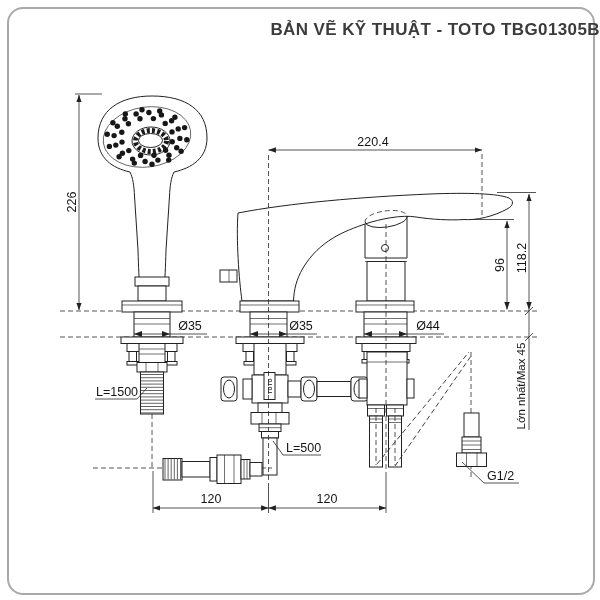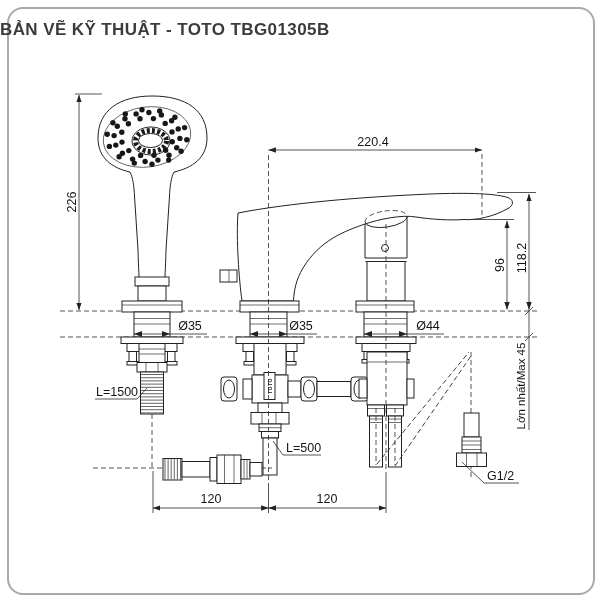--- a/index.html
+++ b/index.html
@@ -1,20 +1,20 @@
 <!DOCTYPE html>
 <html><head>
 <meta charset="utf-8">
 <style>
   html,body{margin:0;padding:0;background:#fff;}
   .page{position:relative;width:600px;height:600px;background:#fff;overflow:hidden;
         font-family:"Liberation Sans",sans-serif;}
   .frame{position:absolute;left:7px;top:7px;width:584px;height:584px;
          border:2px solid #a9a9ab;border-radius:16px;pointer-events:none;}
-  .title{position:absolute;left:0;top:20px;width:600px;text-align:left;
+  .title{position:absolute;left:0;top:20px;width:600px;text-align:right;
          font-size:17px;font-weight:bold;color:#3b3b3d;letter-spacing:.4px;}
   svg{position:absolute;left:0;top:0;}
   .s  {stroke:#222;fill:none;stroke-width:1;}
   .sf {stroke:#222;fill:#fff;stroke-width:1;}
   .tn {stroke:#222;fill:none;stroke-width:.65;}
   .dim{stroke:#2a2a2a;fill:none;stroke-width:.8;}
   .dash{stroke:#2a2a2a;fill:none;stroke-width:.8;stroke-dasharray:5 3;}
   .ddiag{stroke:#2a2a2a;fill:none;stroke-width:.9;stroke-dasharray:5 3;}
   text.dm{font-family:"Liberation Sans",sans-serif;font-size:12.5px;fill:#151515;}
   text.sm{font-family:"Liberation Sans",sans-serif;font-size:11.5px;fill:#151515;}

